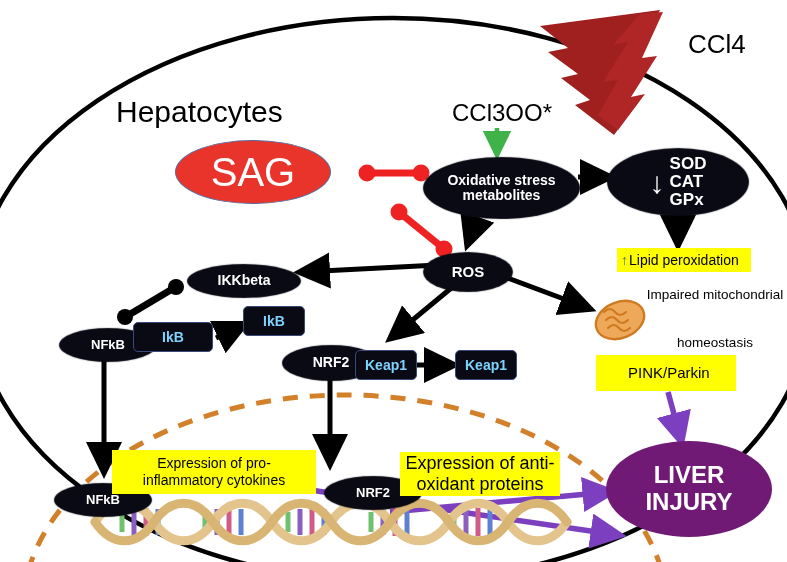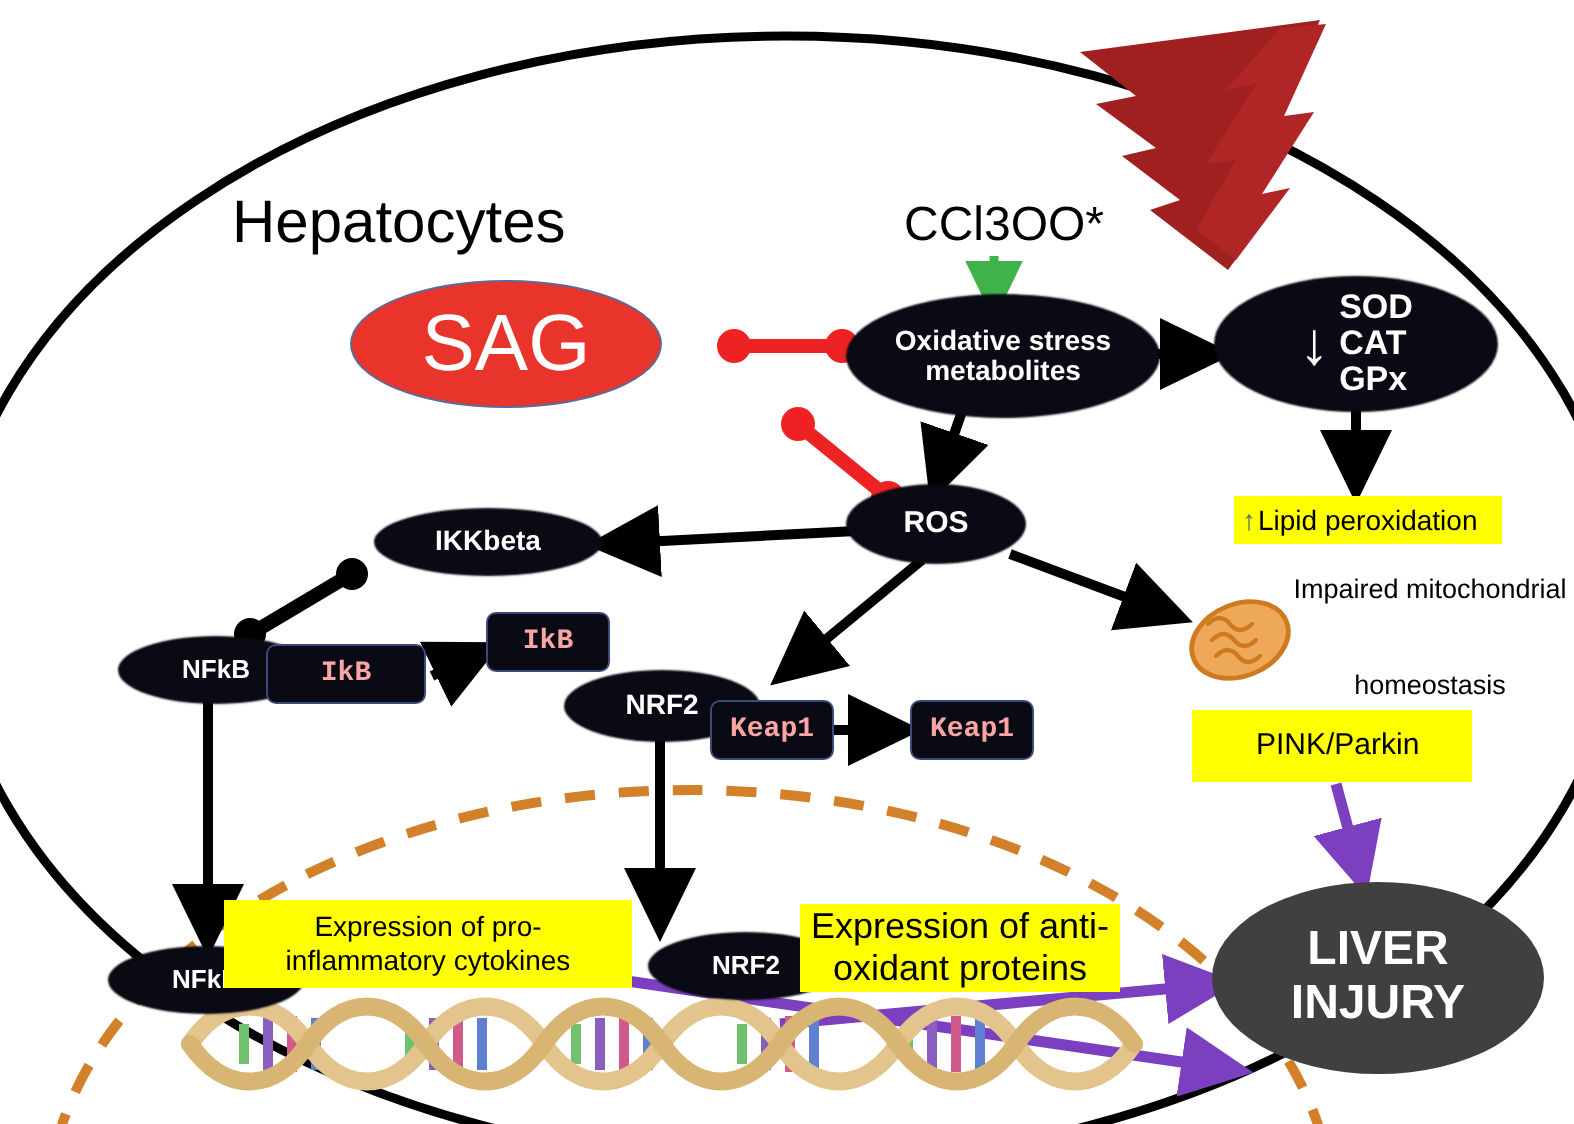--- a/index.html
+++ b/index.html
@@ -31,44 +31,44 @@
     box-sizing: border-box;
   }
   
   .ell-black {
     background: #0a0a14;
     border-radius: 50%;
     color: #ffffff;
     font-weight: bold;
     line-height: 1.08;
     box-shadow: 0 0 1px 1px #0a0a14;
+    margin-top: 10px;
   }
   
   .ell-red {
     background: #e8342a;
     border: 1.5px solid #5a6a9a;
     border-radius: 50%;
     color: #ffffff;
   }
   
   .ell-blue {
-    background: #404040;
+    background: #701a75;
     border-radius: 50%;
     color: #ffffff;
     font-weight: bold;
     line-height: 1.12;
   }
   
   .box-black {
     background: #0a0a14;
     border: 1.6px solid #3b4a7a;
     border-radius: 5px;
-    color: #fca5a5;
+    color: #7dd3fc;
     font-weight: bold;
-    font-family: Liberation Mono, monospace;
   }
   
   .box-yellow {
     background: #ffff00;
     color: #000000;
     line-height: 1.18;
     padding: 2px 4px;
   }
   .plain-text {
     position: absolute;
@@ -209,20 +209,21 @@
       <g fill="none" stroke="#d07a20" stroke-width="2.2" stroke-linecap="round">
         <path d="M604,312 q6,-6 11,0 q5,6 11,0"></path>
         <path d="M606,320 q6,-6 11,0 q5,6 11,0"></path>
         <path d="M608,328 q6,-6 11,0 q5,6 11,0"></path>
       </g>
     </g>
   </svg>
 
   <div class="plain-text" style="left:116px; top:95px; font-size:30px;">Hepatocytes</div>
 
+  <div class="plain-text" style="left:688px; top:29px; font-size:26px;">CCl4</div>
 
   <div class="plain-text" style="left:452px; top:99px; font-size:24px;">CCl3OO*</div>
 
   <div class="node ell-red" style="left:175px; top:140px; width:156px; height:64px; font-size:40px;align-items:center;">
     <span>SAG</span>
   </div>
 
   <div class="node ell-black" style="left:424px; top:148px; width:155px; height:60px; font-size:14px; flex-direction:column;">
     <span>Oxidative stress</span>
     <span>metabolites</span>

